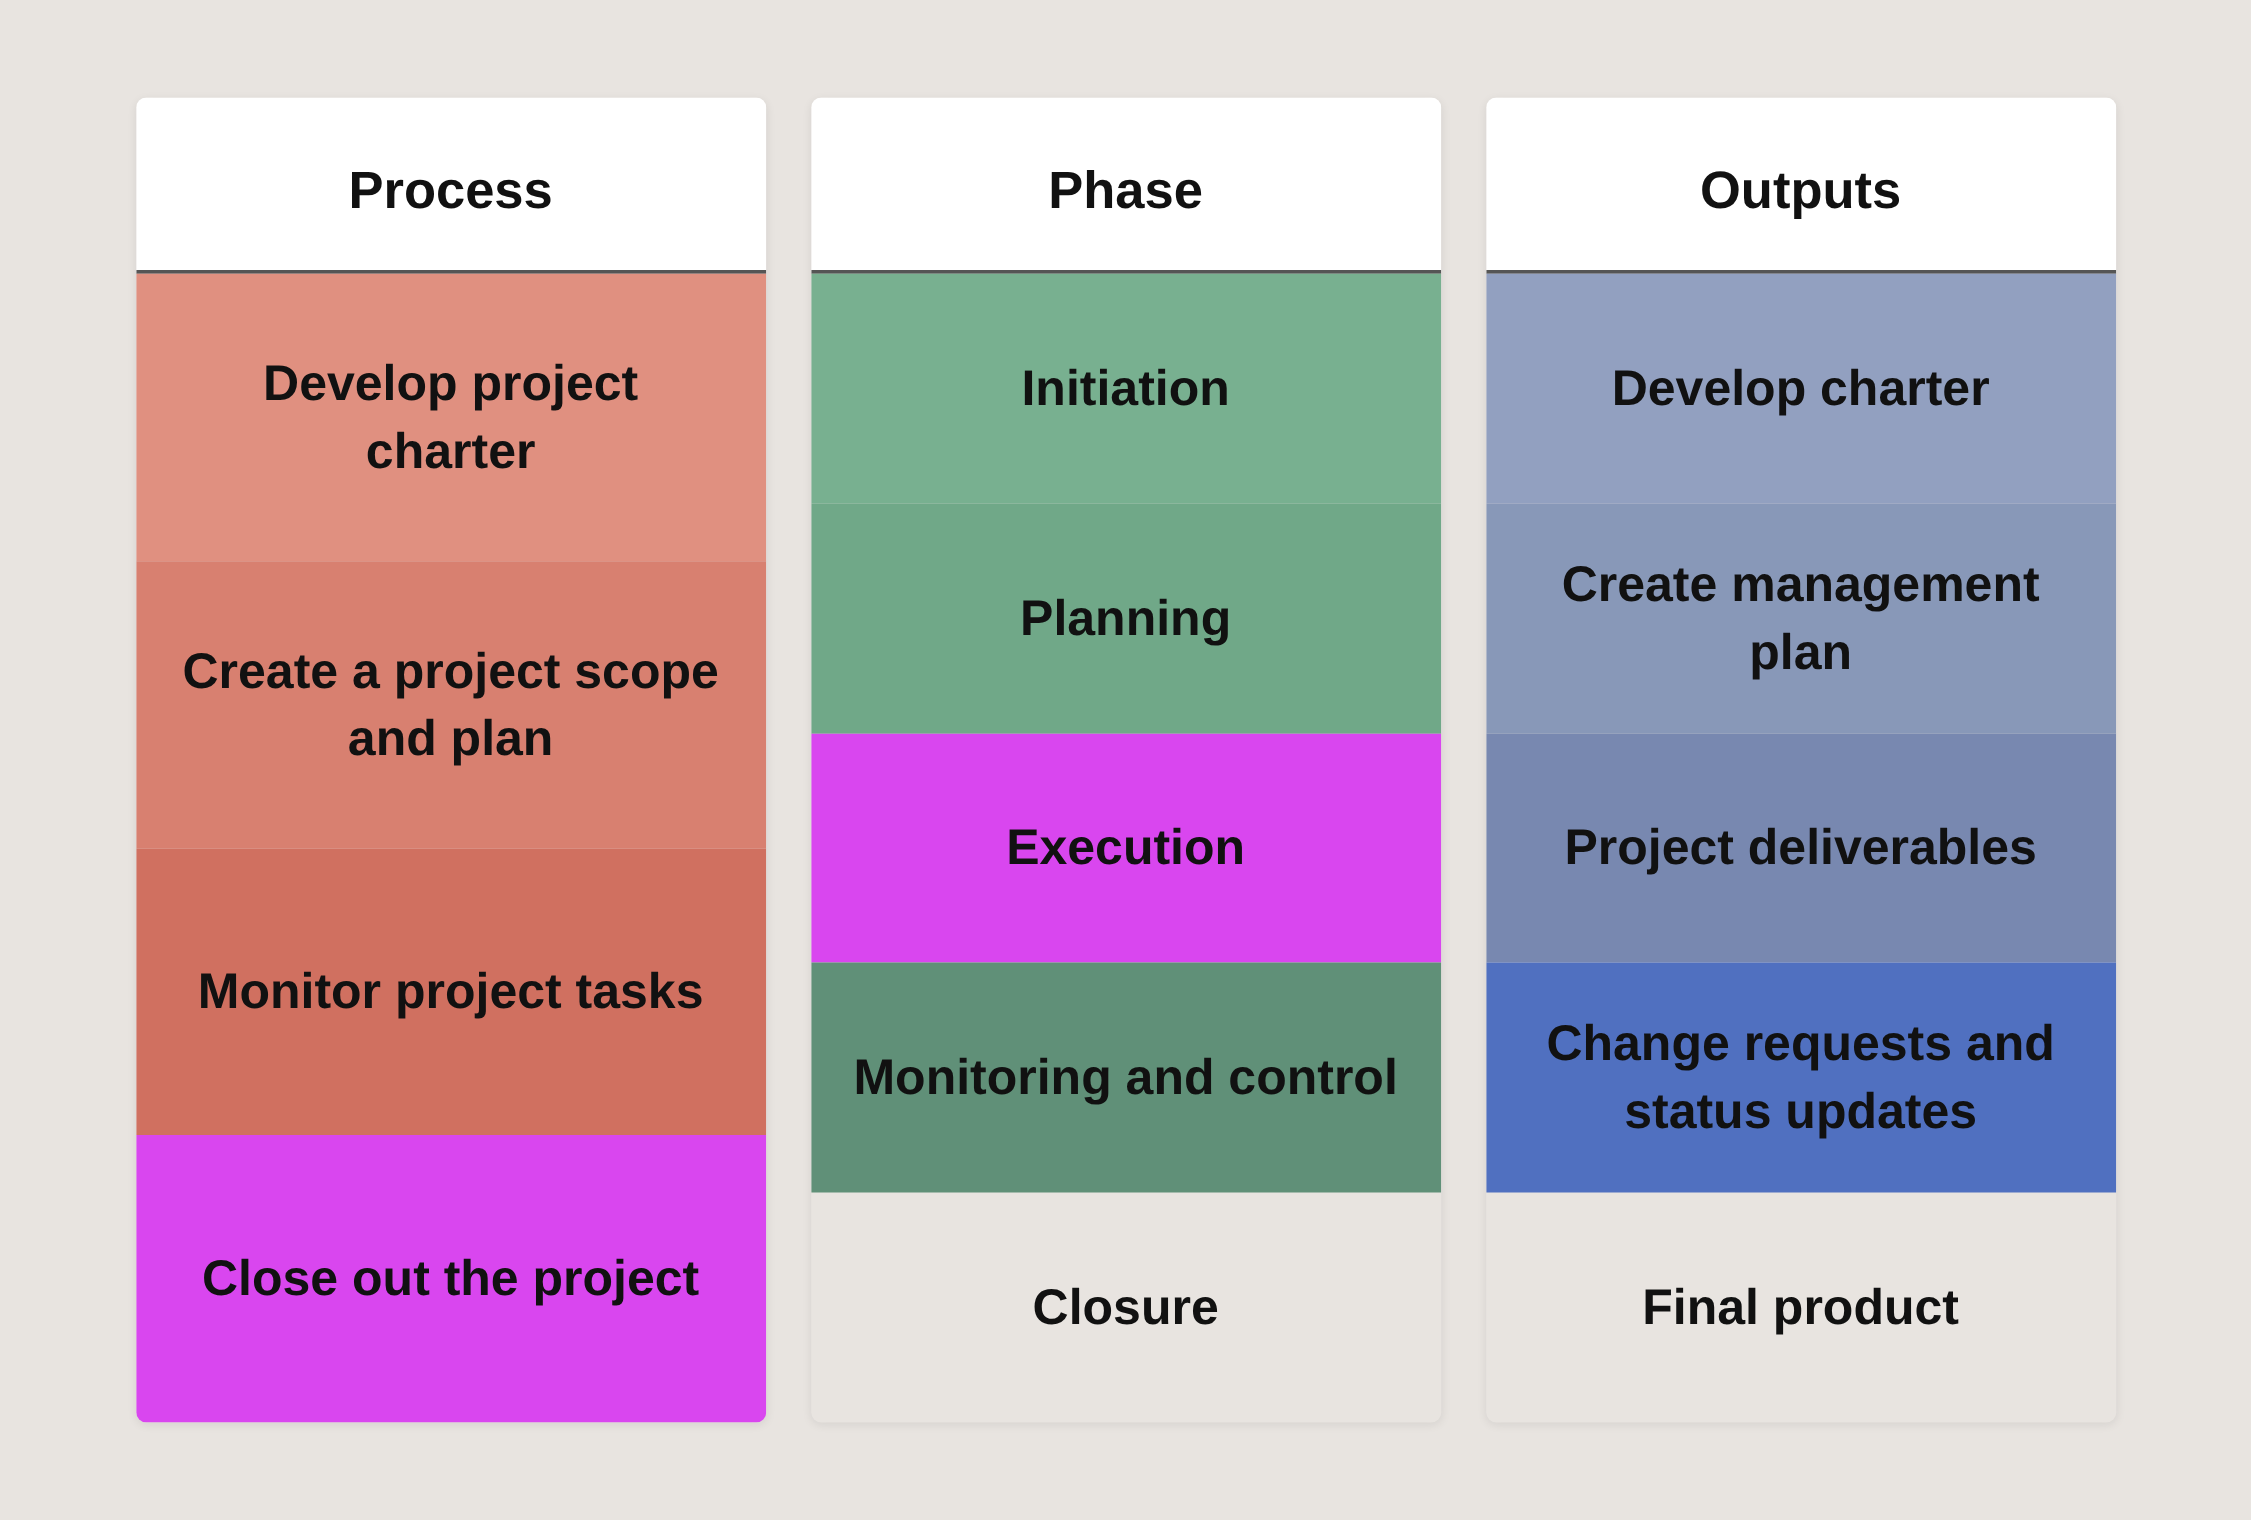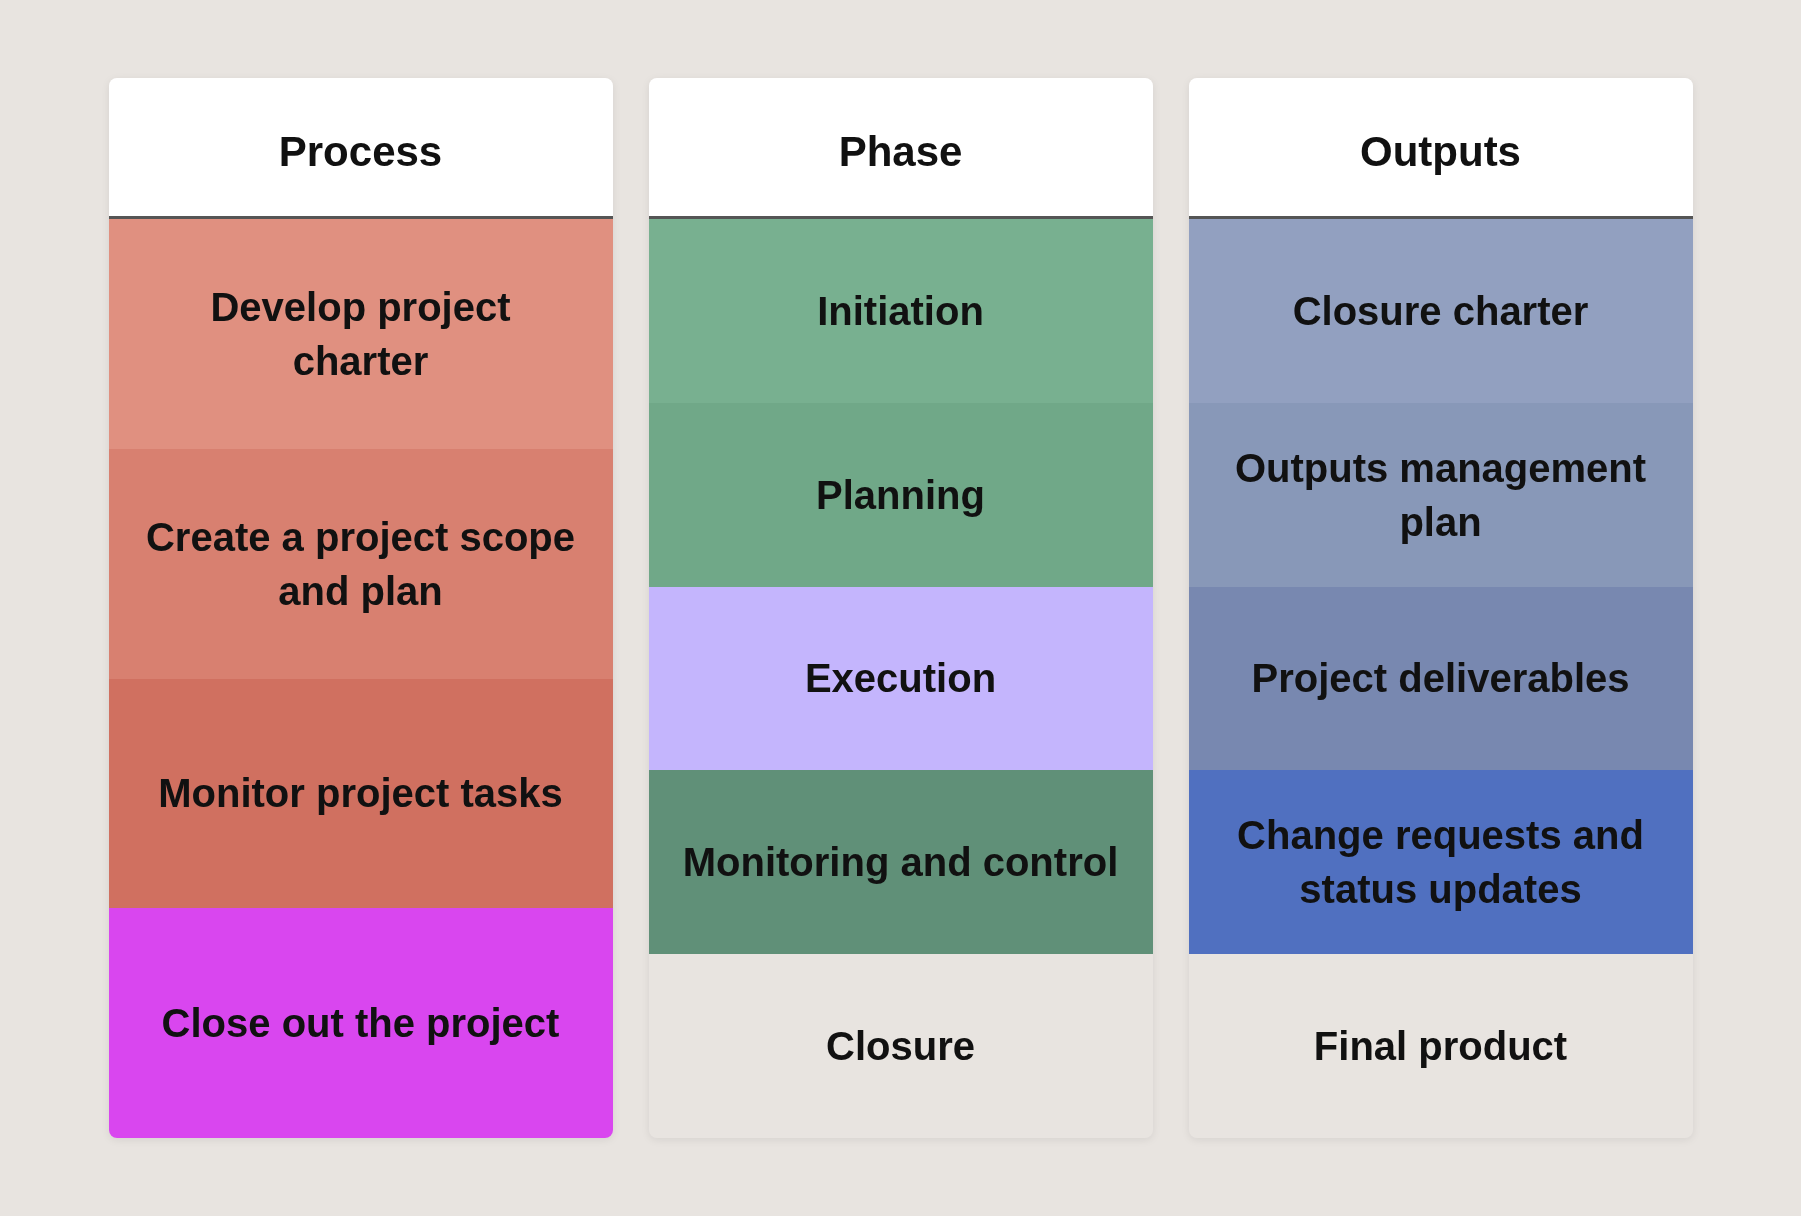--- a/index.html
+++ b/index.html
@@ -68,21 +68,21 @@
     .process-col .cell:nth-child(1) { background-color: #e8a090; }
     .process-col .cell:nth-child(2) { background-color: #e09080; }
     .process-col .cell:nth-child(3) { background-color: #d88070; text-align: center; }
     .process-col .cell:nth-child(4) { background-color: #d07060; }
     .process-col .cell:nth-child(5) { background-color: #d946ef; }
 
     
     .phase-col .cell:nth-child(1) { background-color: #80b898; }
     .phase-col .cell:nth-child(2) { background-color: #78b090; }
     .phase-col .cell:nth-child(3) { background-color: #70a888; }
-    .phase-col .cell:nth-child(4) { background-color: #c4b5fd; }
+    .phase-col .cell:nth-child(4) { background-color: #d946ef; }
     .phase-col .cell:nth-child(5) { background-color: #609078; }
 
     
     .outputs-col .cell:nth-child(1) { background-color: #9aa8c8; }
     .outputs-col .cell:nth-child(2) { background-color: #92a0c0; }
     .outputs-col .cell:nth-child(3) { background-color: #8898b8; }
     .outputs-col .cell:nth-child(4) { background-color: #7888b0; }
     .outputs-col .cell:nth-child(5) { background-color: #5070c0; align-items: center; }
 
     .cell-content {
@@ -131,24 +131,24 @@
     <div class="cell">
       <span class="cell-content">Closure</span>
     </div>
   </div>
 
   <div class="column outputs-col">
     <div class="column-header">
       <span class="column-header-text">Outputs</span>
     </div>
     <div class="cell">
-      <span class="cell-content">Closure charter</span>
+      <span class="cell-content">Develop charter</span>
     </div>
     <div class="cell">
-      <span class="cell-content">Outputs management plan</span>
+      <span class="cell-content">Create management plan</span>
     </div>
     <div class="cell">
       <span class="cell-content">Project deliverables</span>
     </div>
     <div class="cell">
       <span class="cell-content">Change requests and status updates</span>
     </div>
     <div class="cell">
       <span class="cell-content">Final product</span>
     </div>

